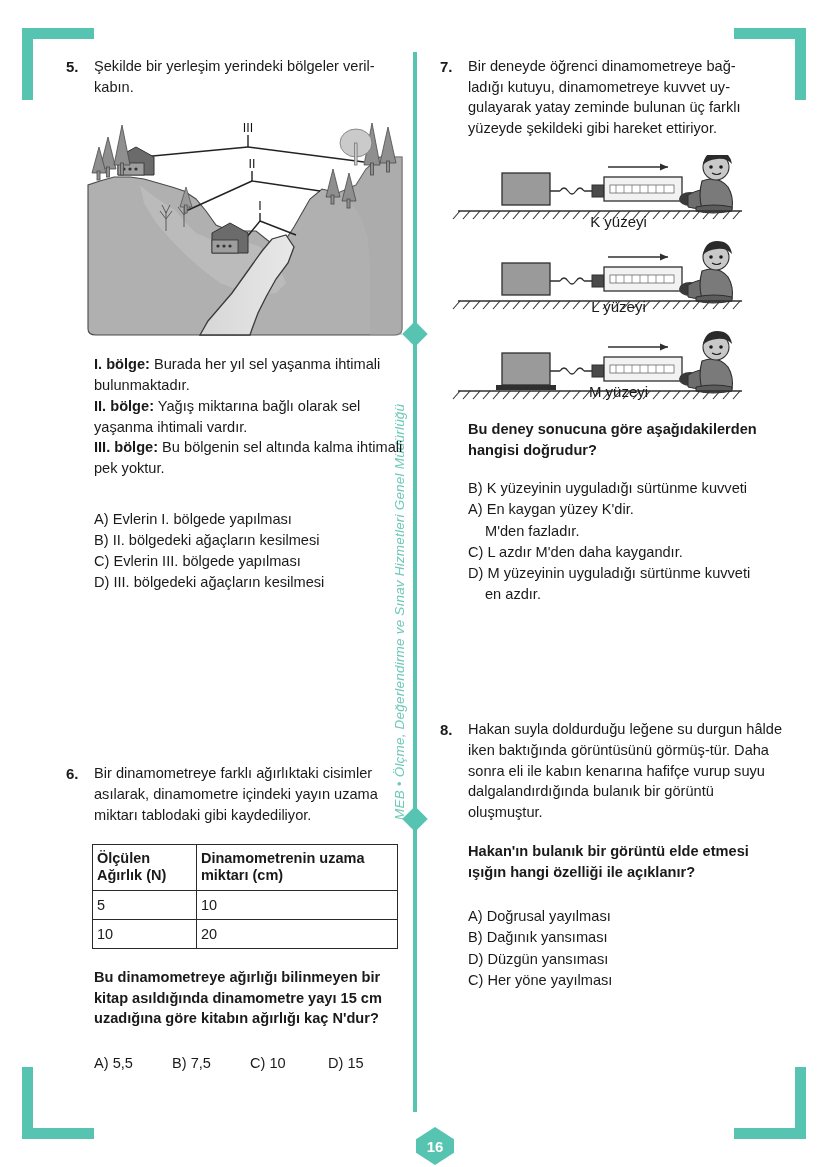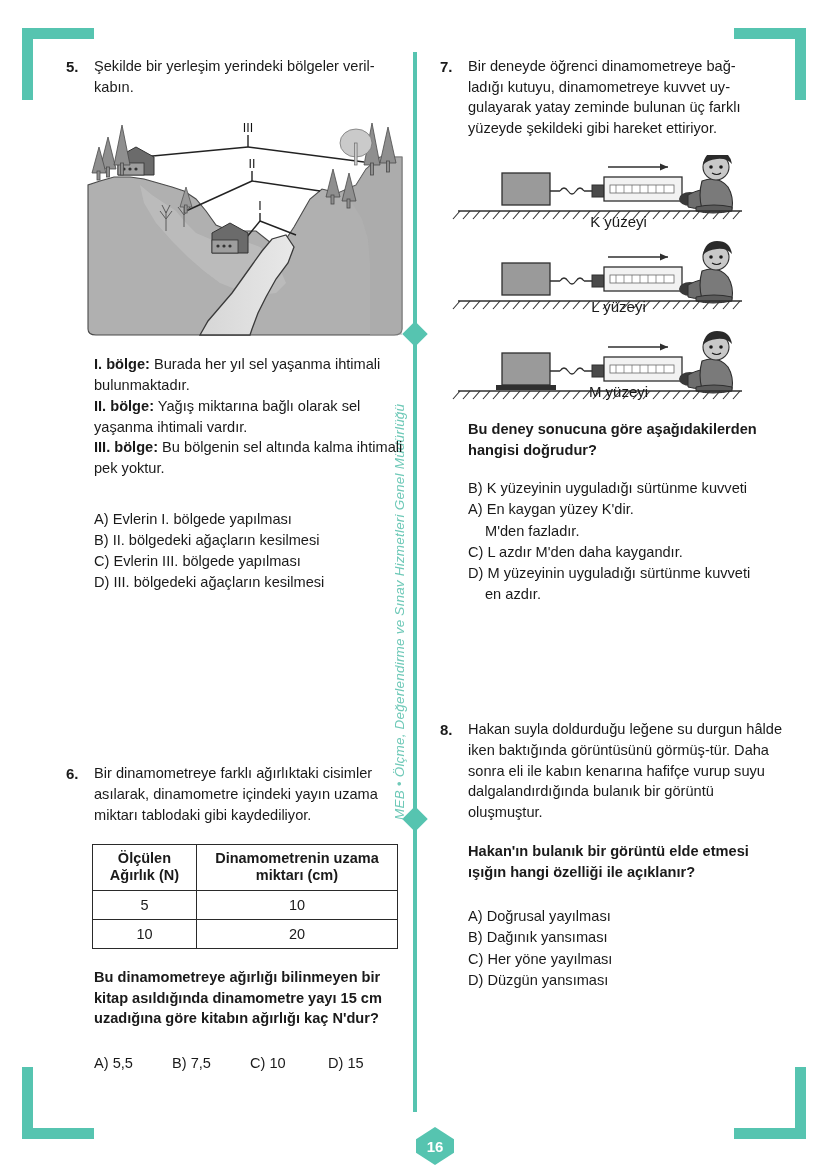--- a/index.html
+++ b/index.html
@@ -69,21 +69,21 @@
   .opt-cont { padding-left: 17px; }
   .spacer-12 { height: 12px; } .spacer-18 { height: 18px; }
   .spacer-24 { height: 24px; }
 
   
   table.data {
     border-collapse: collapse; width: 306px; margin-left: 26px;
     font-size: 14px;
   }
   table.data th, table.data td {
-    border: 1.6px solid #2a2a2a; text-align: center; padding: 5px 4px;
+    border: 1.6px solid #2a2a2a; text-align: left; padding: 5px 4px;
   }
   table.data th { font-weight: bold; font-size: 14.5px; line-height: 1.22; }
   table.data td { font-size: 14.5px; padding: 6px 4px; }
 
   
   .fig { margin: 10px 0 0 0; }
   .fig svg { display: block; }
   .caption { text-align: center; font-size: 15px; margin-top: 1px; }
 </style>
 </head>
@@ -397,19 +397,19 @@
         <div class="q-num">8.</div>
         <div class="q-body">Hakan suyla doldurduğu leğene su durgun hâlde iken baktığında görüntüsünü görmüş-tür. Daha sonra eli ile kabın kenarına hafifçe vurup suyu dalgalandırdığında bulanık bir görüntü oluşmuştur.</div>
       </div>
       <div class="spacer-18"></div>
       <div class="indent">
         <div class="q-body bold">Hakan'ın bulanık bir görüntü elde etmesi ışığın hangi özelliği ile açıklanır?</div>
         <div class="spacer-24"></div>
         <div class="opts">
           <div>A) Doğrusal yayılması</div>
           <div>B) Dağınık yansıması</div>
+          <div>D) Düzgün yansıması</div>
           <div>C) Her yöne yayılması</div>
-          <div>D) Düzgün yansıması</div>
         </div>
       </div>
     </div>
   </div>
 </div>
 
 </body></html>

